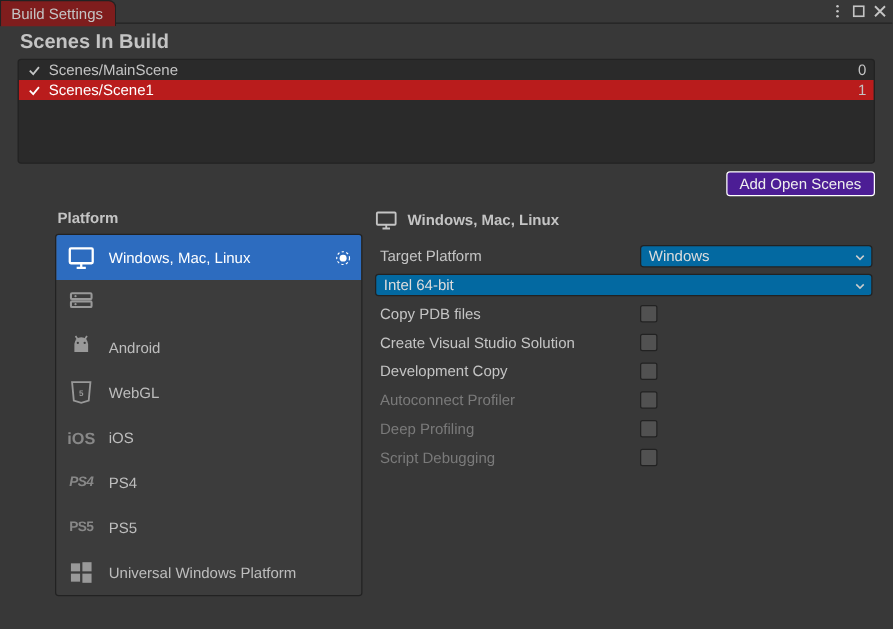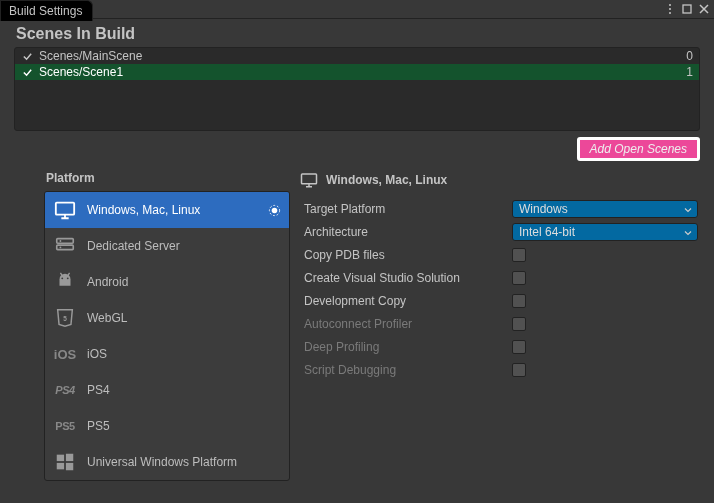--- a/index.html
+++ b/index.html
@@ -1,39 +1,39 @@
 <!DOCTYPE html>
 <html><head>
 <meta charset="utf-8">
 <style>
   * { margin: 0; padding: 0; box-sizing: border-box; font-family: "Segoe UI", Arial, sans-serif; }
   body { background: #383838; color: #c4c4c4; font-size: 12px; width: 714px; height: 503px; overflow: hidden; }
 
   
   .titlebar { display: flex; align-items: center; height: 19px; background: #383838; border-bottom: 1px solid #222; }
-  .tab { background: #000000; padding: 3px 10px 3px 8px; color: #c4c4c4; border-top-right-radius: 6px; border: 1px solid #222; border-bottom: none; position: relative; top: 1px; }
+  .tab { background: #7f1d1d; padding: 3px 10px 3px 8px; color: #c4c4c4; border-top-right-radius: 6px; border: 1px solid #222; border-bottom: none; position: relative; top: 1px; }
   .titlebar .spacer { flex: 1; }
   .tbbtn { width: 14px; height: 14px; margin-right: 3px; display: flex; align-items: center; justify-content: center; color: #c4c4c4; }
   .tbbtn svg { width: 12px; height: 12px; }
 
   
   .body { padding: 0; }
 
   
   .section-label { padding: 6px 12px 4px 16px; color: #c4c4c4; font-weight: 600; font-size: 16px; }
   .scene-list { margin: 0 14px; height: 84px; background: #2a2a2a; border: 1px solid #222; border-radius: 3px; overflow: hidden; }
   .scene-row { display: flex; align-items: center; height: 16px; padding: 0 6px; }
   .scene-row .chk { width: 12px; height: 12px; margin-right: 4px; display:flex; align-items:center; justify-content:center; }
   .scene-row .chk svg { width: 11px; height: 11px; }
   .scene-row .name { flex: 1; padding-left: 2px; }
   .scene-row .idx { color: #c4c4c4; }
-  .scene-row.selected { background: #14532d; color: #fff; }
+  .scene-row.selected { background: #b91c1c; color: #fff; }
 
   .add-open-row { display: flex; justify-content: flex-end; padding: 6px 14px 4px; }
-  .btn { background: #ec4899; color: #eee; border: 3px solid #ffffff; border-radius: 3px; padding: 2px 10px; font-size: 12px; font-style: italic; }
+  .btn { background: #4c1d95; color: #eee; border: 1px solid #ffffff; border-radius: 3px; padding: 2px 10px; font-size: 12px; }
 
   
   .lower { display: flex; padding: 0 2px 0 14px; gap: 10px; }
   .platform-col { width: 246px; margin-left: 30px; }
   .settings-col { flex: 1; padding-right: 14px; }
 
   .platform-header { padding: 6px 0 6px 2px; font-weight: 600; }
   .platform-list { background: #3c3c3c; border: 1px solid #222; border-radius: 3px; height: 290px; overflow: hidden; }
   .plat-row { display: flex; align-items: center; height: 36px; padding: 0 8px; gap: 10px; color: #bdbdbd; }
   .plat-row .icon { width: 24px; height: 24px; display: flex; align-items: center; justify-content: center; color: #999; }
@@ -136,21 +136,20 @@
         </div>
         <div class="plat-row">
           <span class="icon">
               <svg viewBox="0 0 24 24">
                 <rect x="3" y="4" width="18" height="5" rx="1" fill="none" stroke="currentColor" stroke-width="1.8"></rect>
                 <rect x="3" y="11" width="18" height="5" rx="1" fill="none" stroke="currentColor" stroke-width="1.8"></rect>
                 <circle cx="7" cy="6.5" r="1" fill="currentColor"></circle>
                 <circle cx="7" cy="13.5" r="1" fill="currentColor"></circle>
               </svg>
             </span>
-          <span class="lbl">Dedicated Server</span>
         </div>
         <div class="plat-row">
           <span class="icon">
               <svg viewBox="0 0 24 24">
                 <path d="M6 9a6 6 0 0112 0v7H6V9z" fill="currentColor"></path>
                 <circle cx="9" cy="8" r="1" fill="#3c3c3c"></circle>
                 <circle cx="15" cy="8" r="1" fill="#3c3c3c"></circle>
                 <line x1="7" y1="2" x2="9" y2="5" stroke="currentColor" stroke-width="1.5"></line>
                 <line x1="17" y1="2" x2="15" y2="5" stroke="currentColor" stroke-width="1.5"></line>
               </svg>
@@ -206,21 +205,20 @@
           <div class="fctrl">
               <div class="select">
                 <span>Windows</span>
                 <span class="caret"><svg viewBox="0 0 10 10">
                     <path d="M2 3.5 L5 6.5 L8 3.5" stroke="#ccc" stroke-width="1.2" fill="none"></path>
                   </svg></span>
               </div>
             </div>
         </div>
         <div class="form-row">
-          <div class="flabel">Architecture</div>
           <div class="fctrl">
               <div class="select">
                 <span>Intel 64-bit</span>
                 <span class="caret"><svg viewBox="0 0 10 10">
                     <path d="M2 3.5 L5 6.5 L8 3.5" stroke="#ccc" stroke-width="1.2" fill="none"></path>
                   </svg></span>
               </div>
             </div>
         </div>
         <div class="form-row">

